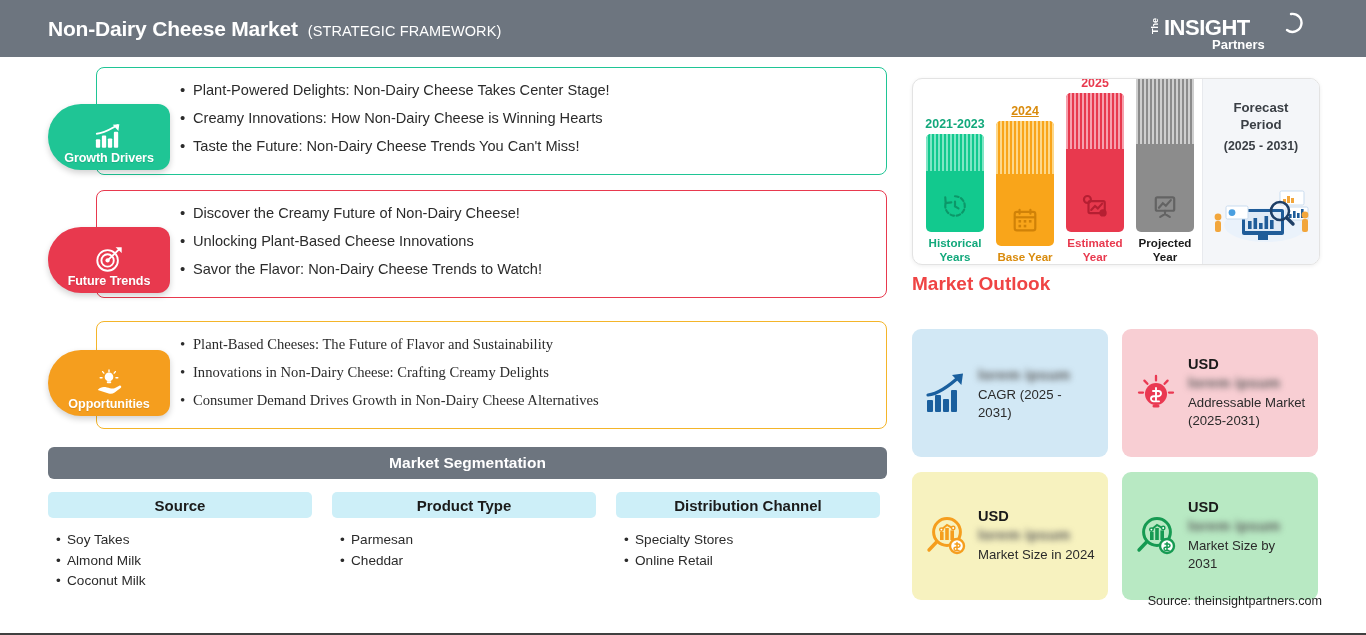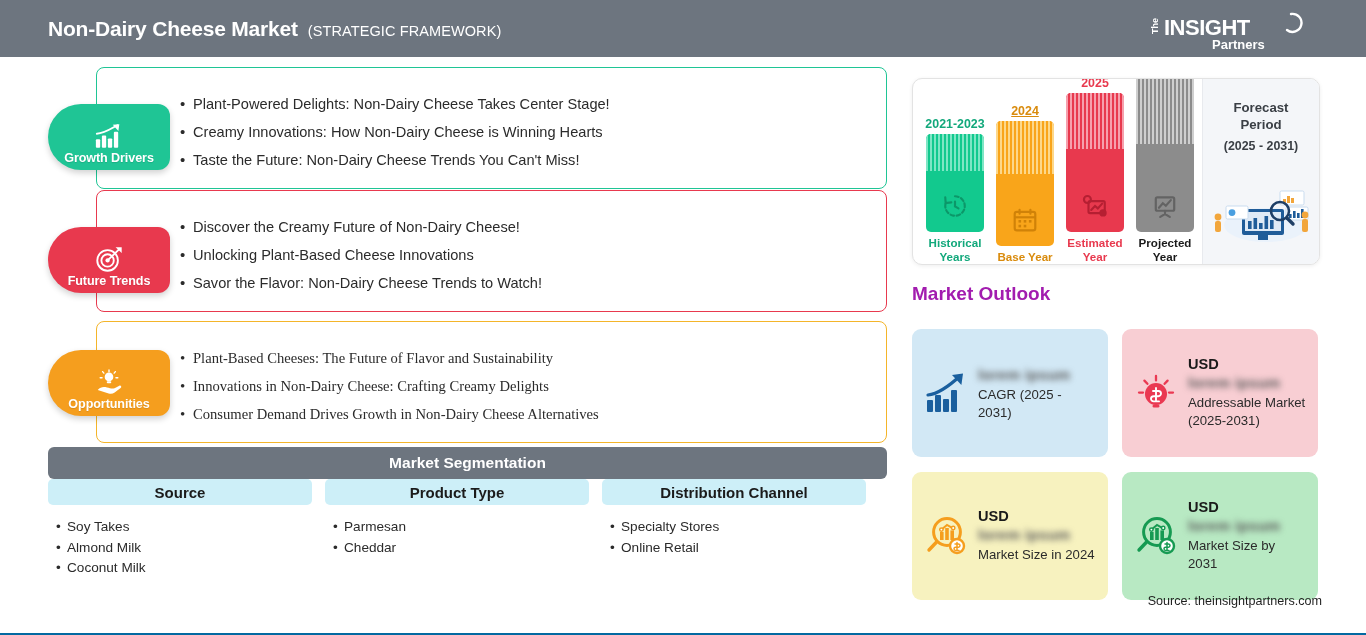--- a/index.html
+++ b/index.html
@@ -7,21 +7,21 @@
   html, body {
     width: 1366px; height: 635px;
     font-family: "Liberation Sans", sans-serif;
     background: #ffffff;
     overflow: hidden;
   }
   .page {
     position: relative;
     width: 1366px; height: 635px;
     background: #ffffff;
-    border-bottom: 2px solid #0369a1;
+    border-bottom: 2px solid #404040;
   }
 
   
   .header {
     position: absolute; left: 0; top: 0;
     width: 1366px; height: 57px;
     background: #6d757f;
     display: flex; align-items: center;
   }
   .header-title-wrap {
@@ -38,21 +38,21 @@
     width: 190px; height: 44px;
   }
 
   
   .left-col { position: absolute; left: 0; top: 57px; width: 905px; height: 578px; }
 
   .row-block { position: absolute; left: 0; width: 905px; }
   .row-box {
     position: absolute; left: 96px; width: 791px;
     background: #ffffff; border-radius: 8px; border: 1.4px solid #1fc595;
-    padding: 22px 0 14px 0;
+    padding: 8px 0 14px 0;
   }
   .row-box.trends { border-color: #e8394e; }
   .row-box.opps   { border-color: #f4b52a; }
 
   .bullets { list-style: none; padding-left: 96px; }
   .bullets li {
     font-size: 14.6px; color: #2b2b2b; line-height: 28px;
     position: relative; white-space: nowrap;
   }
   .bullets li::before {
@@ -76,21 +76,21 @@
   }
   .badge-icon { width: 30px; height: 27px; margin-bottom: 1px; }
 
   
   .seg { position: absolute; left: 48px; top: 390px; width: 839px; }
   .seg-header {
     height: 32px; background: #6d757f; border-radius: 6px;
     display: flex; align-items: center; justify-content: center;
     color: #fff; font-size: 15.5px; font-weight: bold;
   }
-  .seg-cols { display: flex; gap: 13px; }
+  .seg-cols { display: flex; gap: 20px; margin-top: 13px; }
   .seg-col { width: 264px; }
   .seg-pill {
     height: 26px; background: #cdeff8; border-radius: 5px;
     display: flex; align-items: center; justify-content: center;
     font-size: 15px; font-weight: bold; color: #1b1b1b;
   }
   .seg-list { list-style: none; margin-top: 12px; padding-left: 8px; }
   .seg-list li {
     font-size: 13.6px; color: #2b2b2b; line-height: 20.6px;
     position: relative; padding-left: 11px; white-space: nowrap;
@@ -121,22 +121,22 @@
   .bar-cap { font-size: 11.6px; font-weight: bold; text-align: center; line-height: 14px; margin-top: 4px; }
 
   .forecast-right {
     flex: 1; background: #f4f6f9; border-left: 1px solid #e8eaee;
     display: flex; flex-direction: column; align-items: center; padding-top: 20px;
   }
   .fr-title { font-size: 13.2px; font-weight: bold; color: #3a3f45; text-align: center; line-height: 17px; }
   .fr-range { font-size: 12.4px; font-weight: bold; color: #3a3f45; margin-top: 6px; }
 
   .outlook-title {
-    position: absolute; left: 7px; top: 226px;
-    font-size: 19px; font-weight: bold; color: #a21caf;
+    position: absolute; left: 7px; top: 216px;
+    font-size: 19px; font-weight: bold; color: #ef4444;
   }
 
   .cards { position: absolute; left: 7px; top: 272px; width: 415px; }
   .card-row { display: flex; gap: 14px; margin-bottom: 15px; }
   .card {
     width: 196px; height: 128px; border-radius: 9px;
     display: flex; align-items: center; padding: 0 12px 0 11px; gap: 9px;
   }
   .card.cagr { background: #d2e8f5; }
   .card.addr { background: #f8ced3; }

